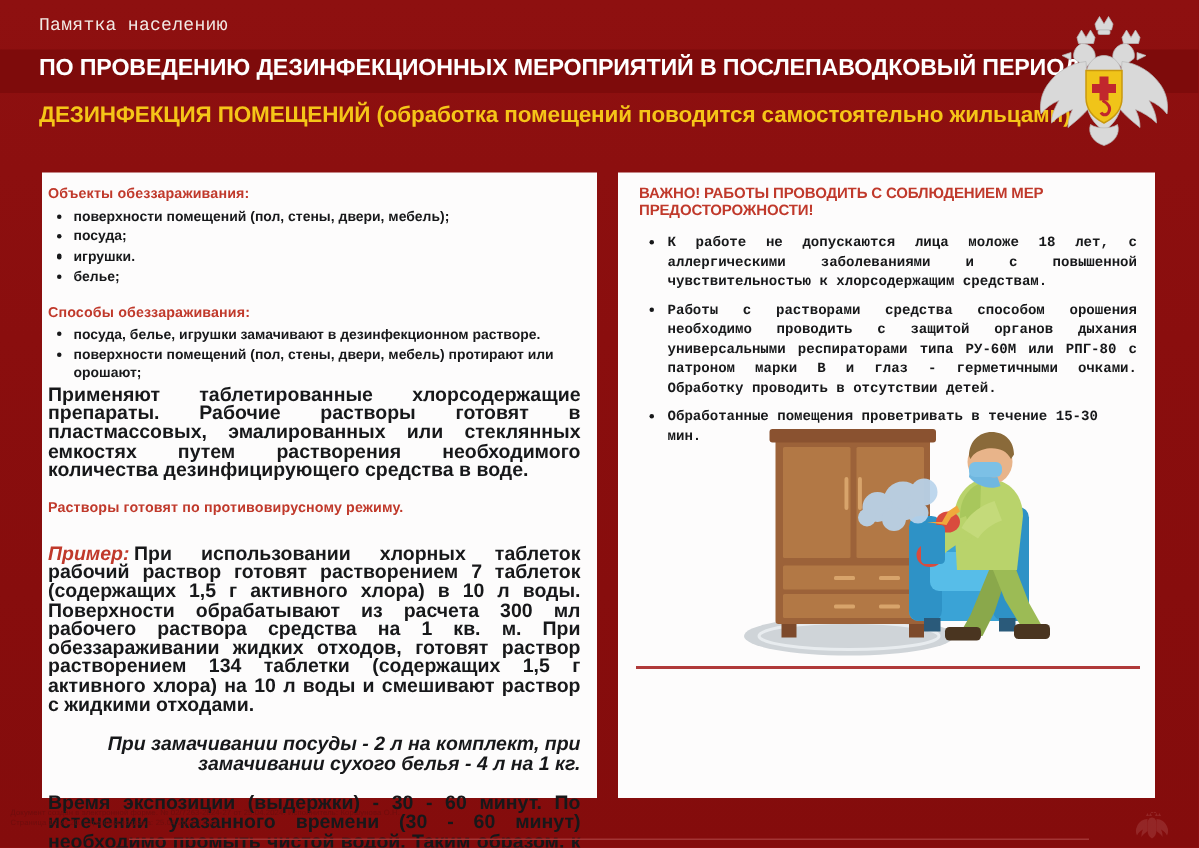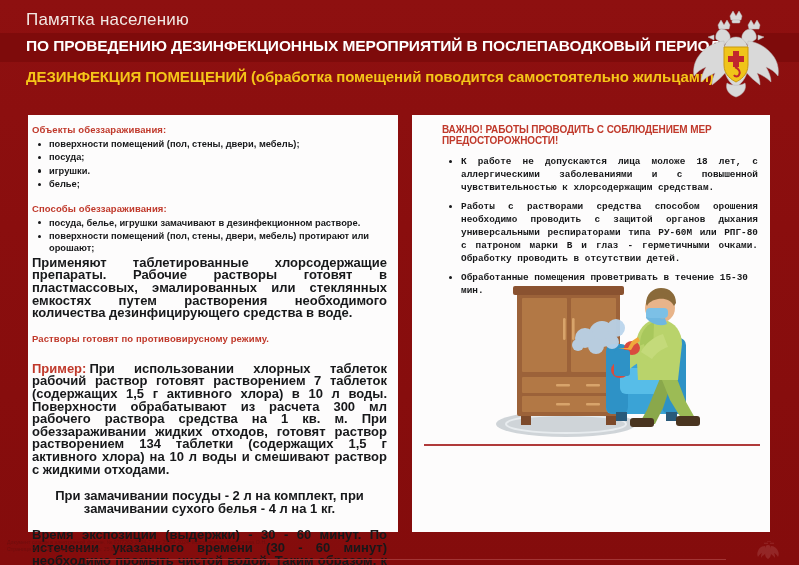--- a/index.html
+++ b/index.html
@@ -11,22 +11,22 @@
   }
   .poster{
     position:absolute;inset:0;
     background:linear-gradient(180deg,#8e1010 0%,#8a0e0e 40%,#840c0c 100%);
   }
 
   
   .header{position:absolute;left:0;top:0;width:799px;height:101px;}
   .hdr-line1{
     position:absolute;left:26px;top:10px;
-    font-size:17px;color:#f2e9e4;letter-spacing:.2px;
-    font-family:Liberation Sans, sans-serif;
+    font-size:12px;color:#f2e9e4;letter-spacing:.2px;
+    font-family:Liberation Mono, monospace;
   }
   .hdr-band{
     position:absolute;left:0;top:33px;width:799px;height:29px;
     background:#7e0b0b;
   }
   .hdr-line2{
     position:absolute;left:26px;top:37px;
     font-size:15.5px;font-weight:bold;color:#ffffff;
     letter-spacing:-0.1px;white-space:nowrap;
   }
@@ -39,21 +39,21 @@
 
   
   .panel{
     position:absolute;background:#fdfcfc;
     box-shadow:0 0 0 0 rgba(0,0,0,0);
   }
   .panel-left{left:28px;top:115px;width:370px;height:417px;}
   .panel-right{left:412px;top:115px;width:358px;height:417px;}
 
   .pl-inner{padding:9px 11px 0 4px;}
-  .pr-inner{padding:9px 12px 0 30px;}
+  .pr-inner{padding:9px 12px 0 14px;}
 
   .h-red{
     color:#c0392b;font-weight:bold;font-size:9.5px;margin:0 0 3px 0;
     letter-spacing:.1px;
   }
   .h-red-lg{
     color:#c0392b;font-weight:bold;font-size:10px;margin:0 0 9px 0;
     letter-spacing:-.1px;
   }
   ul.bullets{margin:0 0 0 0;padding:0 0 0 17px;list-style:none;}
@@ -63,22 +63,22 @@
   }
   ul.bullets li:before{
     content:"";position:absolute;left:-11px;top:4.6px;
     width:3.2px;height:3.2px;border-radius:50%;background:#17181a;
   }
   .gap{height:11px;}
   p.body{
     font-size:13px;color:#17181a;font-weight:bold;line-height:12.6px;
     margin:5px 0 0 0;text-align:justify;
   }
-  p.body.nojust{text-align:center;}
-  .lead{color:#c0392b;font-weight:bold;}
+  p.body.nojust{text-align:right;font-style:italic;}
+  .lead{color:#c0392b;font-weight:bold;font-style:italic;}
 
   
   ul.rbullets{margin:0;padding:0 0 0 19px;list-style:none;font-family:Liberation Mono, monospace;}
   ul.rbullets li{
     position:relative;font-size:9.4px;color:#17181a;font-weight:bold;
     line-height:13px;margin-bottom:6px;text-align:justify;
   }
   ul.rbullets li:before{
     content:"";position:absolute;left:-12px;top:5px;
     width:3.2px;height:3.2px;border-radius:50%;background:#17181a;

